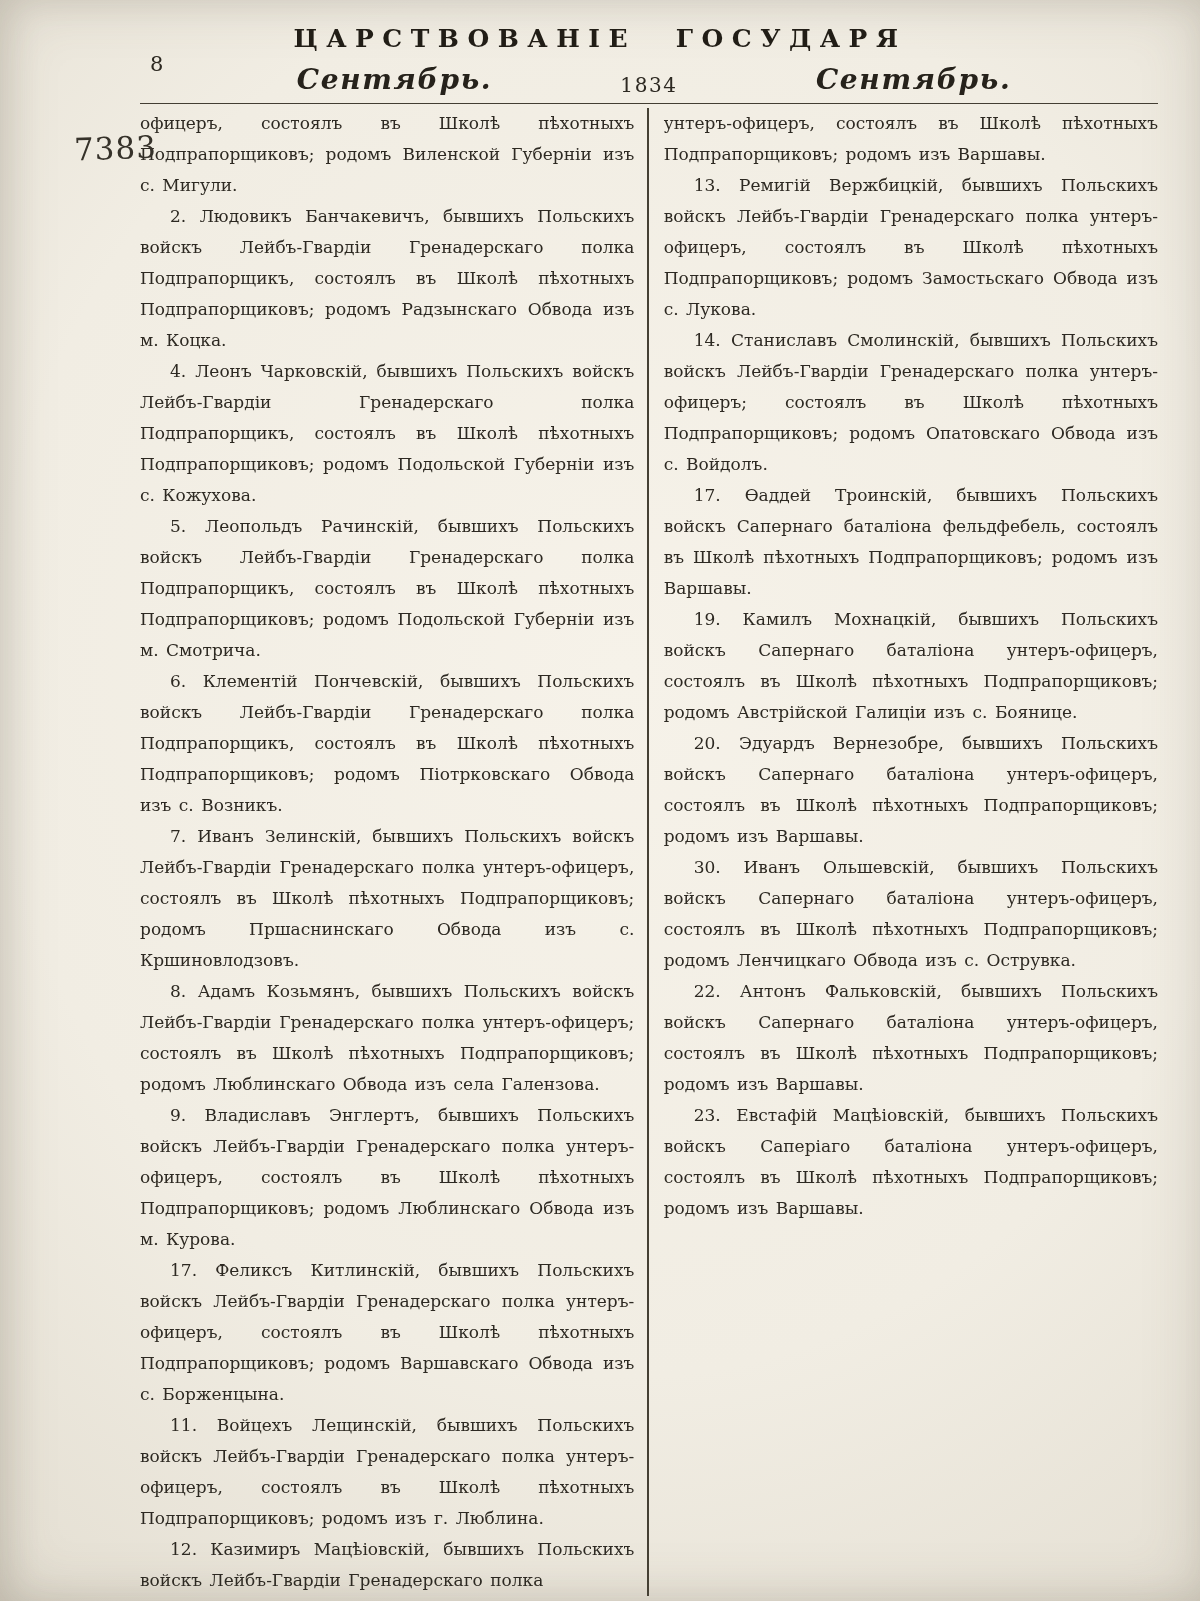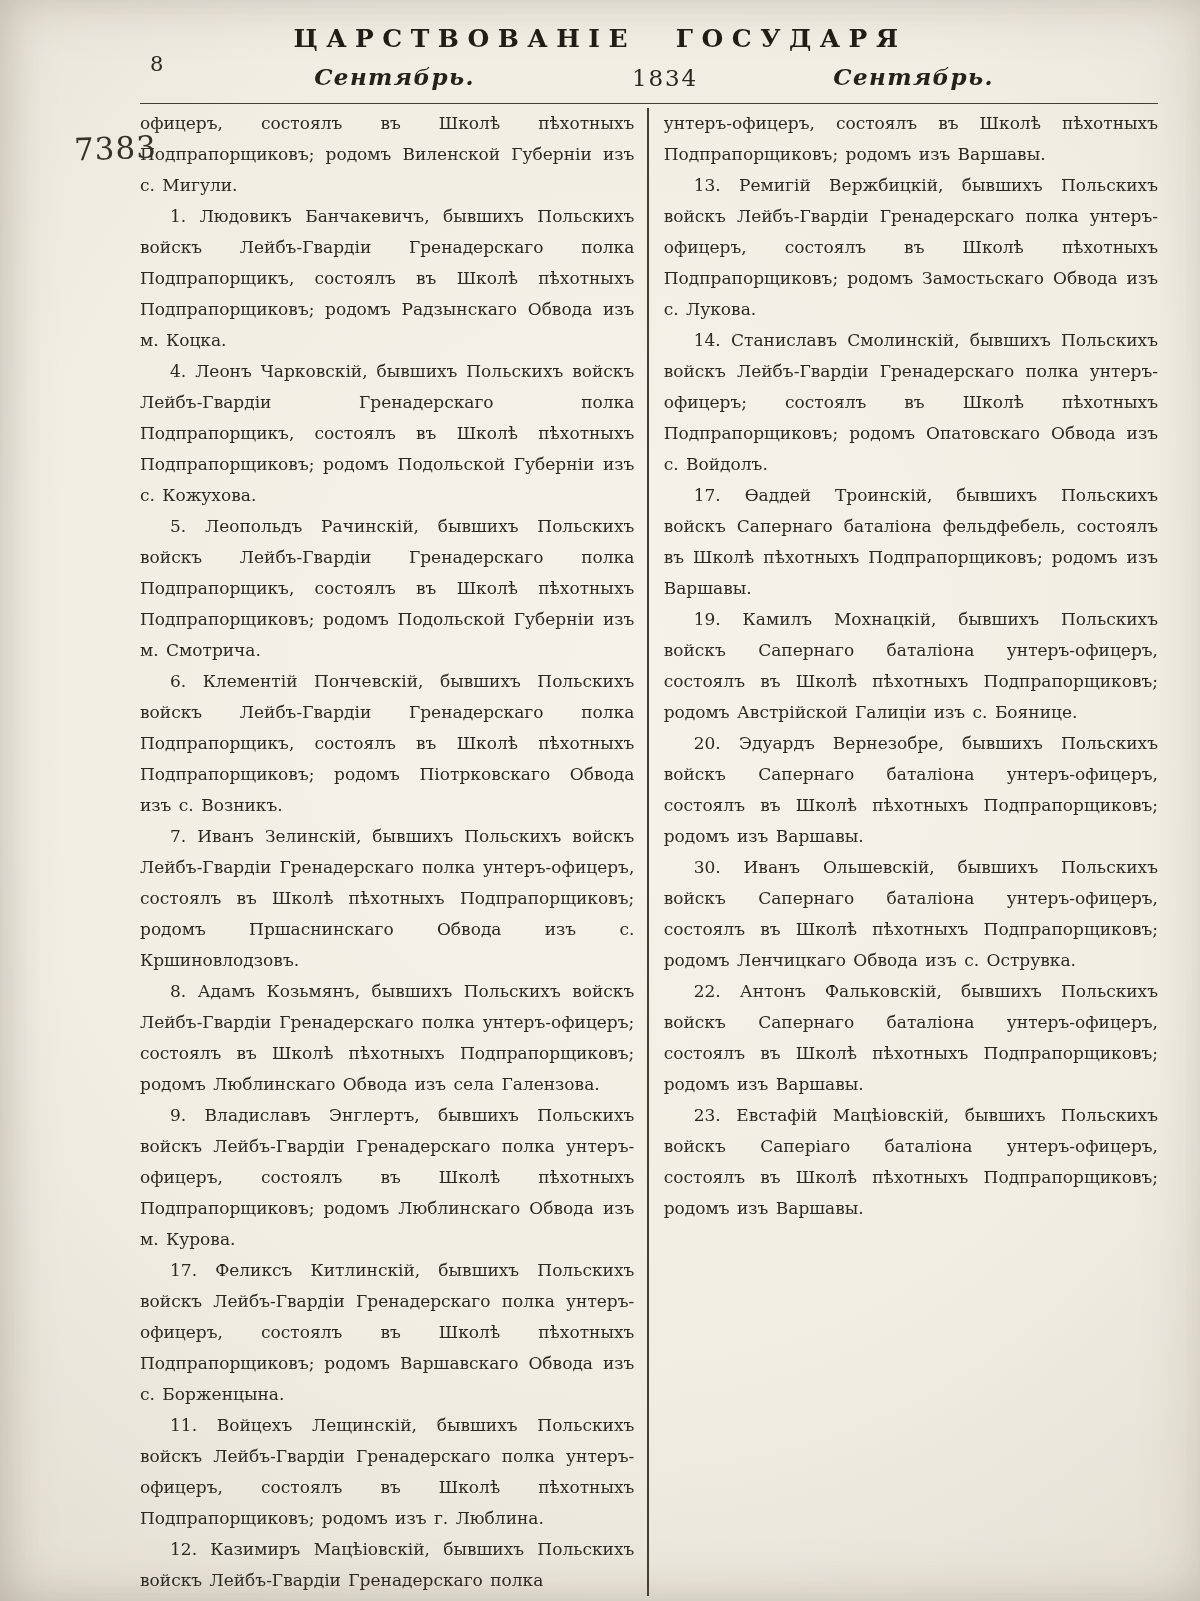--- a/index.html
+++ b/index.html
@@ -44,35 +44,34 @@
     height: 42px;
     margin: 8px 0 0 140px;
     width: 1018px;
   }
   .subheader .month {
     position: absolute;
     top: 2px;
     transform: translateX(-50%);
     font-style: italic;
     font-weight: 600;
-    font-size: 23px;
+    font-size: 28px;
     letter-spacing: 0.06em;
     color: #26221b;
   }
   .subheader .month.left  { left: 25%; }
   .subheader .month.right { left: 76%; }
   .subheader .year {
     position: absolute;
-    top: 4px;
+    top: 12px;
     left: 50%;
     transform: translateX(-50%);
-    font-size: 23px;
+    font-size: 20px;
     letter-spacing: 0.08em;
     color: #2d2922;
-    margin-left: 16px;
   }
   .header-rule {
     margin-left: 140px;
     width: 1018px;
     border-top: 1.6px solid #433e33;
   }
   .margin-number {
     position: absolute;
     left: 74px;
     top: 130px;
@@ -124,21 +123,21 @@
       <span class="month right">Сентябрь.</span>
     </div>
     <div class="header-rule"></div>
   </div>
 
   <div class="margin-number">7383</div>
 
   <div class="text-block">
     <div class="column left">
         <p>офицеръ, состоялъ въ Школѣ пѣхотныхъ Подпрапорщиковъ; родомъ Виленской Губерніи изъ с. Мигули.</p>
-        <p>1. Людовикъ Банчакевичъ, бывшихъ Польскихъ войскъ Лейбъ-Гвардіи Гренадерскаго полка Подпрапорщикъ, состоялъ въ Школѣ пѣхотныхъ Подпрапорщиковъ; родомъ Радзынскаго Обвода изъ м. Коцка.</p>
+        <p>2. Людовикъ Банчакевичъ, бывшихъ Польскихъ войскъ Лейбъ-Гвардіи Гренадерскаго полка Подпрапорщикъ, состоялъ въ Школѣ пѣхотныхъ Подпрапорщиковъ; родомъ Радзынскаго Обвода изъ м. Коцка.</p>
         <p>4. Леонъ Чарковскій, бывшихъ Польскихъ войскъ Лейбъ-Гвардіи Гренадерскаго полка Подпрапорщикъ, состоялъ въ Школѣ пѣхотныхъ Подпрапорщиковъ; родомъ Подольской Губерніи изъ с. Кожухова.</p>
         <p>5. Леопольдъ Рачинскій, бывшихъ Польскихъ войскъ Лейбъ-Гвардіи Гренадерскаго полка Подпрапорщикъ, состоялъ въ Школѣ пѣхотныхъ Подпрапорщиковъ; родомъ Подольской Губерніи изъ м. Смотрича.</p>
         <p>6. Клементій Пончевскій, бывшихъ Польскихъ войскъ Лейбъ-Гвардіи Гренадерскаго полка Подпрапорщикъ, состоялъ въ Школѣ пѣхотныхъ Подпрапорщиковъ; родомъ Піотрковскаго Обвода изъ с. Возникъ.</p>
         <p>7. Иванъ Зелинскій, бывшихъ Польскихъ войскъ Лейбъ-Гвардіи Гренадерскаго полка унтеръ-офицеръ, состоялъ въ Школѣ пѣхотныхъ Подпрапорщиковъ; родомъ Пршаснинскаго Обвода изъ с. Кршиновлодзовъ.</p>
         <p>8. Адамъ Козьмянъ, бывшихъ Польскихъ войскъ Лейбъ-Гвардіи Гренадерскаго полка унтеръ-офицеръ; состоялъ въ Школѣ пѣхотныхъ Подпрапорщиковъ; родомъ Люблинскаго Обвода изъ села Галензова.</p>
         <p>9. Владиславъ Энглертъ, бывшихъ Польскихъ войскъ Лейбъ-Гвардіи Гренадерскаго полка унтеръ-офицеръ, состоялъ въ Школѣ пѣхотныхъ Подпрапорщиковъ; родомъ Люблинскаго Обвода изъ м. Курова.</p>
         <p>17. Феликсъ Китлинскій, бывшихъ Польскихъ войскъ Лейбъ-Гвардіи Гренадерскаго полка унтеръ-офицеръ, состоялъ въ Школѣ пѣхотныхъ Подпрапорщиковъ; родомъ Варшавскаго Обвода изъ с. Борженцына.</p>
         <p>11. Войцехъ Лещинскій, бывшихъ Польскихъ войскъ Лейбъ-Гвардіи Гренадерскаго полка унтеръ-офицеръ, состоялъ въ Школѣ пѣхотныхъ Подпрапорщиковъ; родомъ изъ г. Люблина.</p>
         <p>12. Казимиръ Мацѣіовскій, бывшихъ Польскихъ войскъ Лейбъ-Гвардіи Гренадерскаго полка</p>
       </div>

